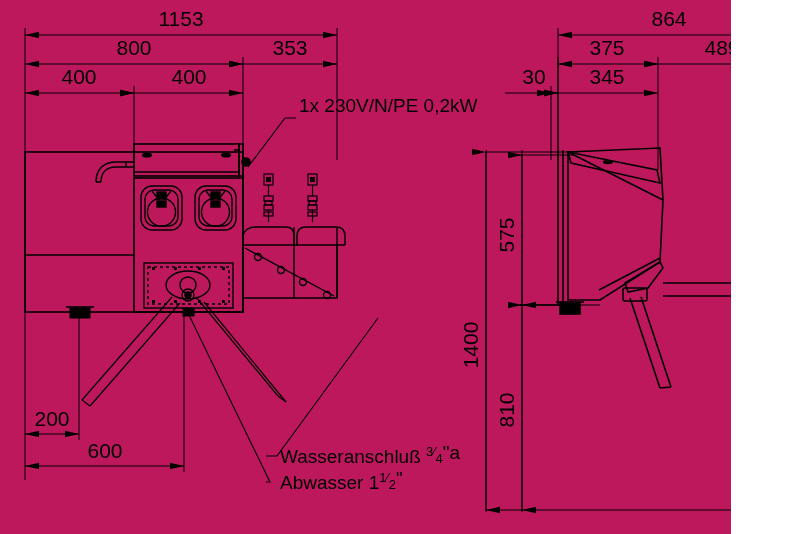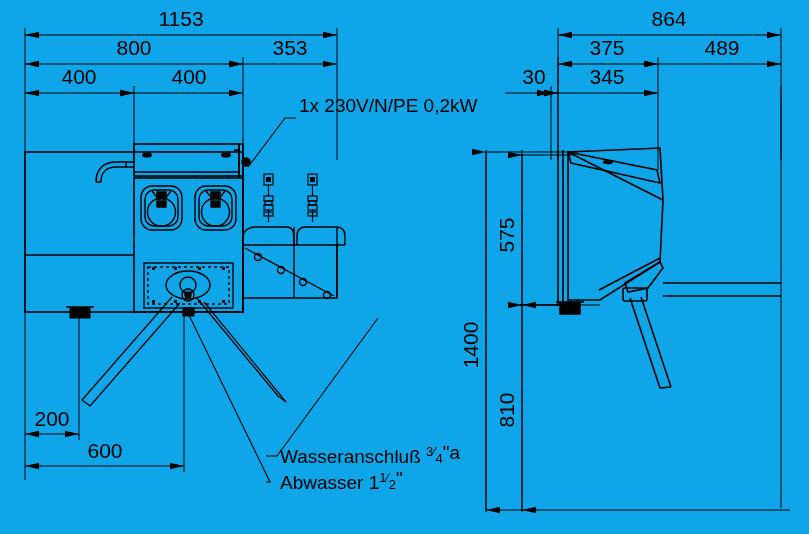--- a/index.html
+++ b/index.html
@@ -2,23 +2,23 @@
 <html><head>
 <meta charset="utf-8">
 <style>
   html, body {
     margin: 0;
     padding: 0;
     background: #ffffff;
   }
   #sheet {
     position: relative;
-    width: 809px;
+    width: 731px;
     height: 534px;
-    background: #0ea5e9;
+    background: #be185d;
     font-family: "Liberation Sans", sans-serif;
     overflow: hidden;
   }
   #sheet svg {
     position: absolute;
     left: 0;
     top: 0;
   }
   .dimtext {
     font-family: "Liberation Sans", sans-serif;

